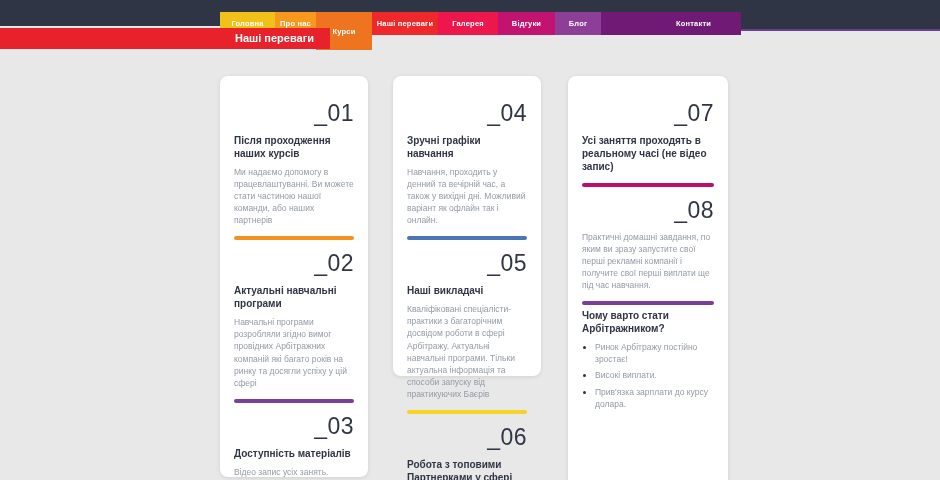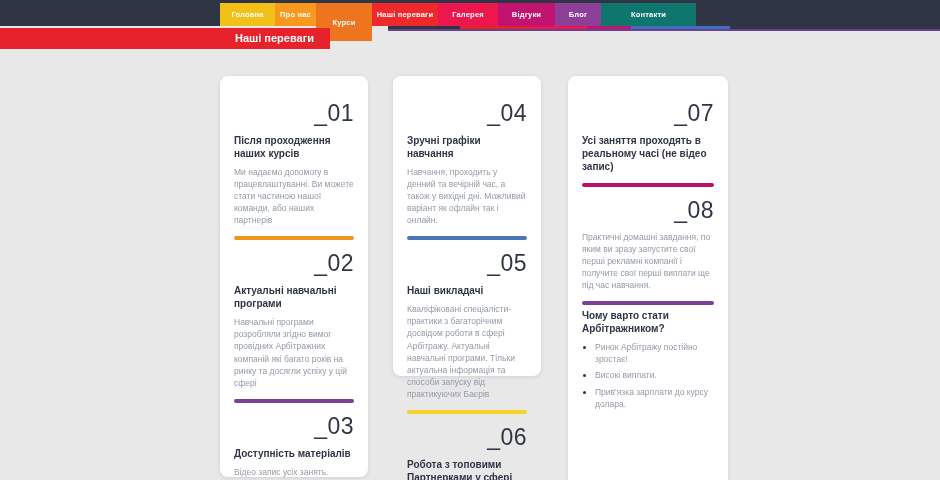--- a/index.html
+++ b/index.html
@@ -1,21 +1,21 @@
 <!DOCTYPE html>
 <html><head>
 <meta charset="utf-8">
 <style>
   html,body{margin:0;padding:0;}
   body{font-family:"Liberation Sans","DejaVu Sans",sans-serif;background:#cfcfcf;}
   #viewport{position:relative;width:940px;height:480px;background:#e8e8e8;overflow:hidden;margin:0 auto;}
 
   
   .navbar{position:absolute;top:0;left:0;width:940px;height:26px;background:#2f3545;}
-  .tabs{position:absolute;top:3px;left:220px;display:flex;align-items:flex-start;}
+  .tabs{position:absolute;top:12px;left:220px;display:flex;align-items:flex-start;}
   .tab{height:23px;display:flex;align-items:center;justify-content:center;
        color:#ffffff;font-size:7.5px;font-weight:600;letter-spacing:.2px;cursor:pointer;}
   .tab-1{width:55px}.tab-2{width:41px}.tab-3{width:56px;height:38px}.tab-4{width:66px}
   .tab-5{width:60px}.tab-6{width:57px}.tab-7{width:46px}.tab-8{width:95px}
 
   
   .nav-strip{position:absolute;top:26px;left:388px;width:552px;height:3px;
     background:linear-gradient(90deg,#2f3545 0%,#2f3545 13%,#e8222a 13%,#e8222a 26%,
       #ed174d 26%,#ed174d 36%,#c31371 36%,#c31371 44%,#3d70bf 44%,#3d70bf 62%,#2f3545 62%,#2f3545 100%);}
   .nav-underline{position:absolute;top:29px;left:388px;width:552px;height:2px;background:#6b3f8f;}
@@ -51,21 +51,21 @@
   <div class="nav-underline"></div>
 
   <div class="tabs">
     <div class="tab tab-1" style="background-color: rgb(242, 193, 23);">Головна</div>
     <div class="tab tab-2" style="background-color: rgb(248, 153, 29);">Про нас</div>
     <div class="tab tab-3" style="background-color: rgb(238, 116, 32);">Курси</div>
     <div class="tab tab-4" style="background-color: rgb(239, 40, 44);">Наші переваги</div>
     <div class="tab tab-5" style="background-color: rgb(237, 23, 77);">Галерея</div>
     <div class="tab tab-6" style="background-color: rgb(195, 19, 113);">Відгуки</div>
     <div class="tab tab-7" style="background-color: rgb(141, 63, 151);">Блог</div>
-    <div class="tab tab-8" style="background-color: #0f766e;">Контакти</div>
+    <div class="tab tab-8" style="background-color: #701a75; padding-left: 45px;">Контакти</div>
   </div>
 
   <div class="banner">
     <span>Наші переваги</span>
   </div>
 
   <div class="card card-1">
     <div class="num">_01</div>
     <div class="ttl">Після проходження наших курсів</div>
     <p class="body-p">Ми надаємо допомогу в працевлаштуванні. Ви можете стати частиною нашої команди, або наших партнерів</p>

